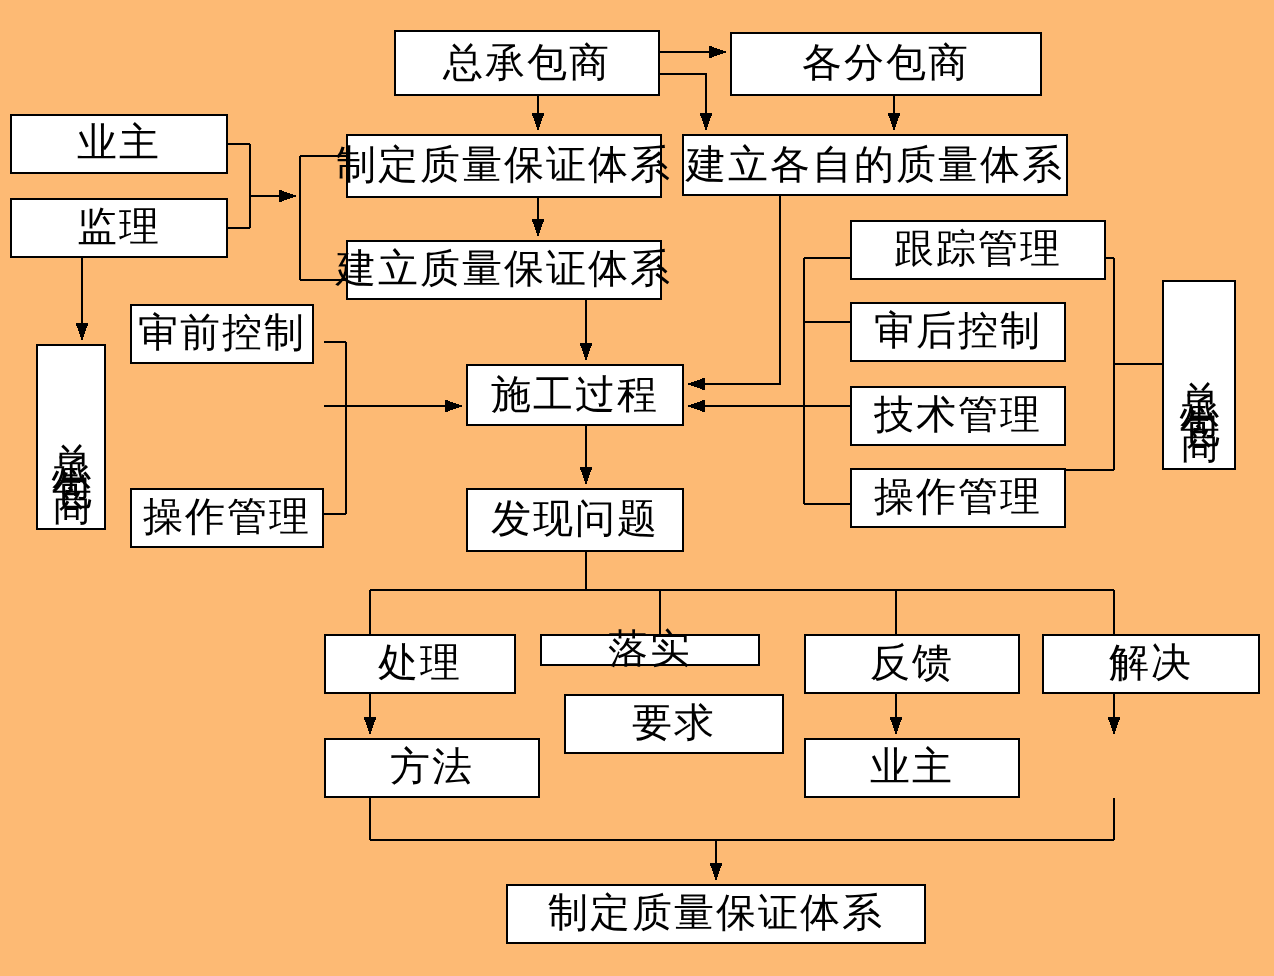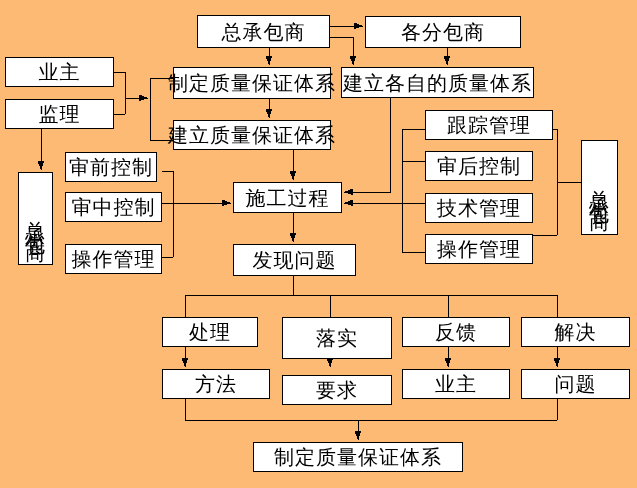--- a/index.html
+++ b/index.html
@@ -103,41 +103,39 @@
   <div class="node" style="left:425px;top:151px;width:108px;height:30px">审后控制</div>
 
   <div class="node" style="left:425px;top:193px;width:108px;height:30px">技术管理</div>
 
   <div class="node" style="left:425px;top:234px;width:108px;height:30px">操作管理</div>
 
   <div class="node vert" style="left:581px;top:140px;width:37px;height:95px">总承包商</div>
 
   <div class="node" style="left:65px;top:152px;width:92px;height:30px">审前控制</div>
 
-  <div class="node" style="left:65px;top:192px;width:97px;height:30px">审中控制</div>
 
   <div class="node" style="left:65px;top:244px;width:97px;height:30px">操作管理</div>
 
   <div class="node vert" style="left:18px;top:172px;width:35px;height:93px">总承包商</div>
 
   <div class="node" style="left:233px;top:182px;width:109px;height:31px">施工过程</div>
 
-  <div class="node" style="left:233px;top:244px;width:123px;height:32px">发现问题</div>
+  <div class="node" style="left:233px;top:244px;width:109px;height:32px">发现问题</div>
 
   <div class="node" style="left:162px;top:317px;width:96px;height:30px">处理</div>
 
-  <div class="node" style="left:282px;top:317px;width:110px;height:42px">落实</div>
+  <div class="node" style="left:270px;top:317px;width:110px;height:16px">落实</div>
 
   <div class="node" style="left:402px;top:317px;width:108px;height:30px">反馈</div>
 
   <div class="node" style="left:521px;top:317px;width:109px;height:30px">解决</div>
 
   <div class="node" style="left:162px;top:369px;width:108px;height:30px">方法</div>
 
-  <div class="node" style="left:282px;top:375px;width:110px;height:30px">要求</div>
+  <div class="node" style="left:282px;top:347px;width:110px;height:30px">要求</div>
 
   <div class="node" style="left:402px;top:369px;width:108px;height:30px">业主</div>
 
-  <div class="node" style="left:521px;top:369px;width:109px;height:30px">问题</div>
 
   <div class="node" style="left:253px;top:442px;width:210px;height:30px">制定质量保证体系</div>
 
 </div>
 
 </body></html>

